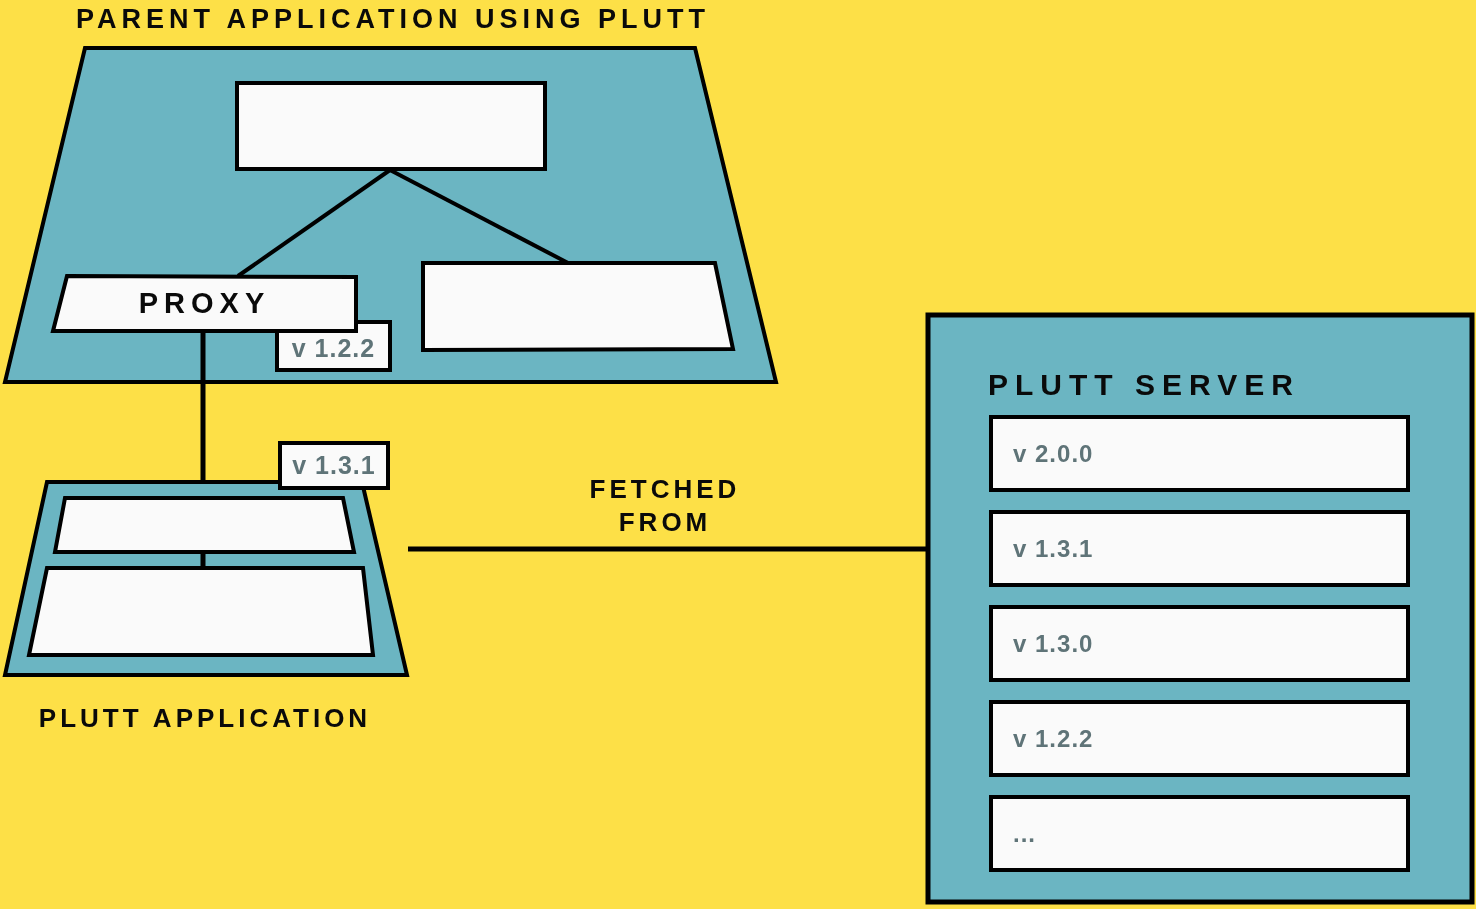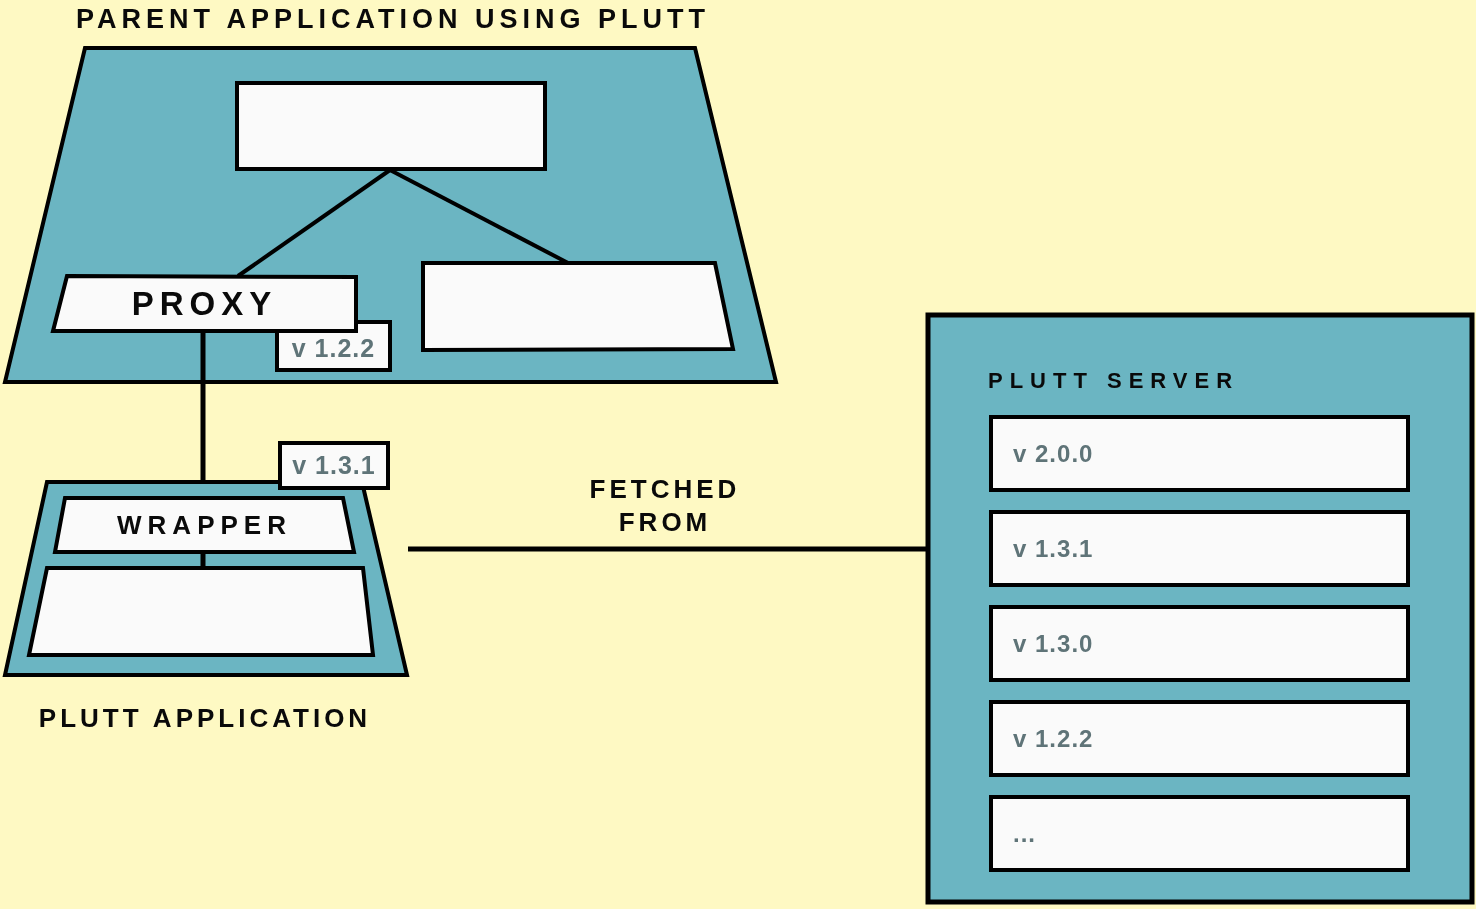--- a/index.html
+++ b/index.html
@@ -1,19 +1,19 @@
 <!DOCTYPE html>
 <html><head>
 <meta charset="utf-8">
 <style>
   html,body{margin:0;padding:0;background:#ffffff;}
   #stage{
     position:relative;
     width:1476px;height:909px;
-    background:#fef9c3;
+    background:#fde047;
     font-family:"Liberation Sans", sans-serif;
     overflow:hidden;
   }
   #shapes{position:absolute;left:0;top:0;}
   .txt{
     position:absolute;
     font-weight:bold;
     color:#0a0a0a;
     white-space:nowrap;
   }
@@ -62,37 +62,36 @@
     <rect x="928" y="315" width="544" height="587" fill="#6bb5c2" stroke="#000000" stroke-width="5"></rect>
     <rect x="991" y="417" width="417" height="73" fill="#fafafa" stroke="#000000" stroke-width="4"></rect>
     <rect x="991" y="512" width="417" height="73" fill="#fafafa" stroke="#000000" stroke-width="4"></rect>
     <rect x="991" y="607" width="417" height="73" fill="#fafafa" stroke="#000000" stroke-width="4"></rect>
     <rect x="991" y="702" width="417" height="73" fill="#fafafa" stroke="#000000" stroke-width="4"></rect>
     <rect x="991" y="797" width="417" height="73" fill="#fafafa" stroke="#000000" stroke-width="4"></rect>
   </svg>
 
   <div class="txt title center" style="left:38px;top:0px;width:710px;height:38px;">PARENT APPLICATION USING PLUTT</div>
 
-  <div class="txt nodelabel center" style="left:53px;top:276px;width:303px;height:55px;font-size:33px;">PROXY</div>
+  <div class="txt nodelabel center" style="left:53px;top:276px;width:303px;height:55px;font-size:29px;">PROXY</div>
 
   <div class="txt version center" style="left:277px;top:324px;width:113px;height:48px;">v 1.2.2</div>
 
   <div class="txt version center" style="left:280px;top:443px;width:108px;height:45px;">v 1.3.1</div>
 
-  <div class="txt nodelabel center" style="left:55px;top:498px;width:299px;height:54px;">WRAPPER</div>
 
 
   <div class="txt arrow-label" style="left:540px;top:473px;width:250px;">
     <div>FETCHED</div>
     <div>FROM</div>
   </div>
 
   <div class="txt center" style="left:5px;top:700px;width:400px;height:36px;font-size:26px;letter-spacing:4px;">PLUTT APPLICATION</div>
 
-  <div class="txt" style="left:988px;top:368px;width:420px;font-size:22px;letter-spacing:7px;">PLUTT SERVER</div>
+  <div class="txt" style="left:988px;top:368px;width:420px;font-size:30px;letter-spacing:7px;">PLUTT SERVER</div>
 
   <div class="txt server-version" style="left:991px;top:417px;width:417px;height:73px;">v 2.0.0</div>
   <div class="txt server-version" style="left:991px;top:512px;width:417px;height:73px;">v 1.3.1</div>
   <div class="txt server-version" style="left:991px;top:607px;width:417px;height:73px;">v 1.3.0</div>
   <div class="txt server-version" style="left:991px;top:702px;width:417px;height:73px;">v 1.2.2</div>
   <div class="txt server-version" style="left:991px;top:797px;width:417px;height:73px;">...</div>
 
 </div>
 
 </body></html>

